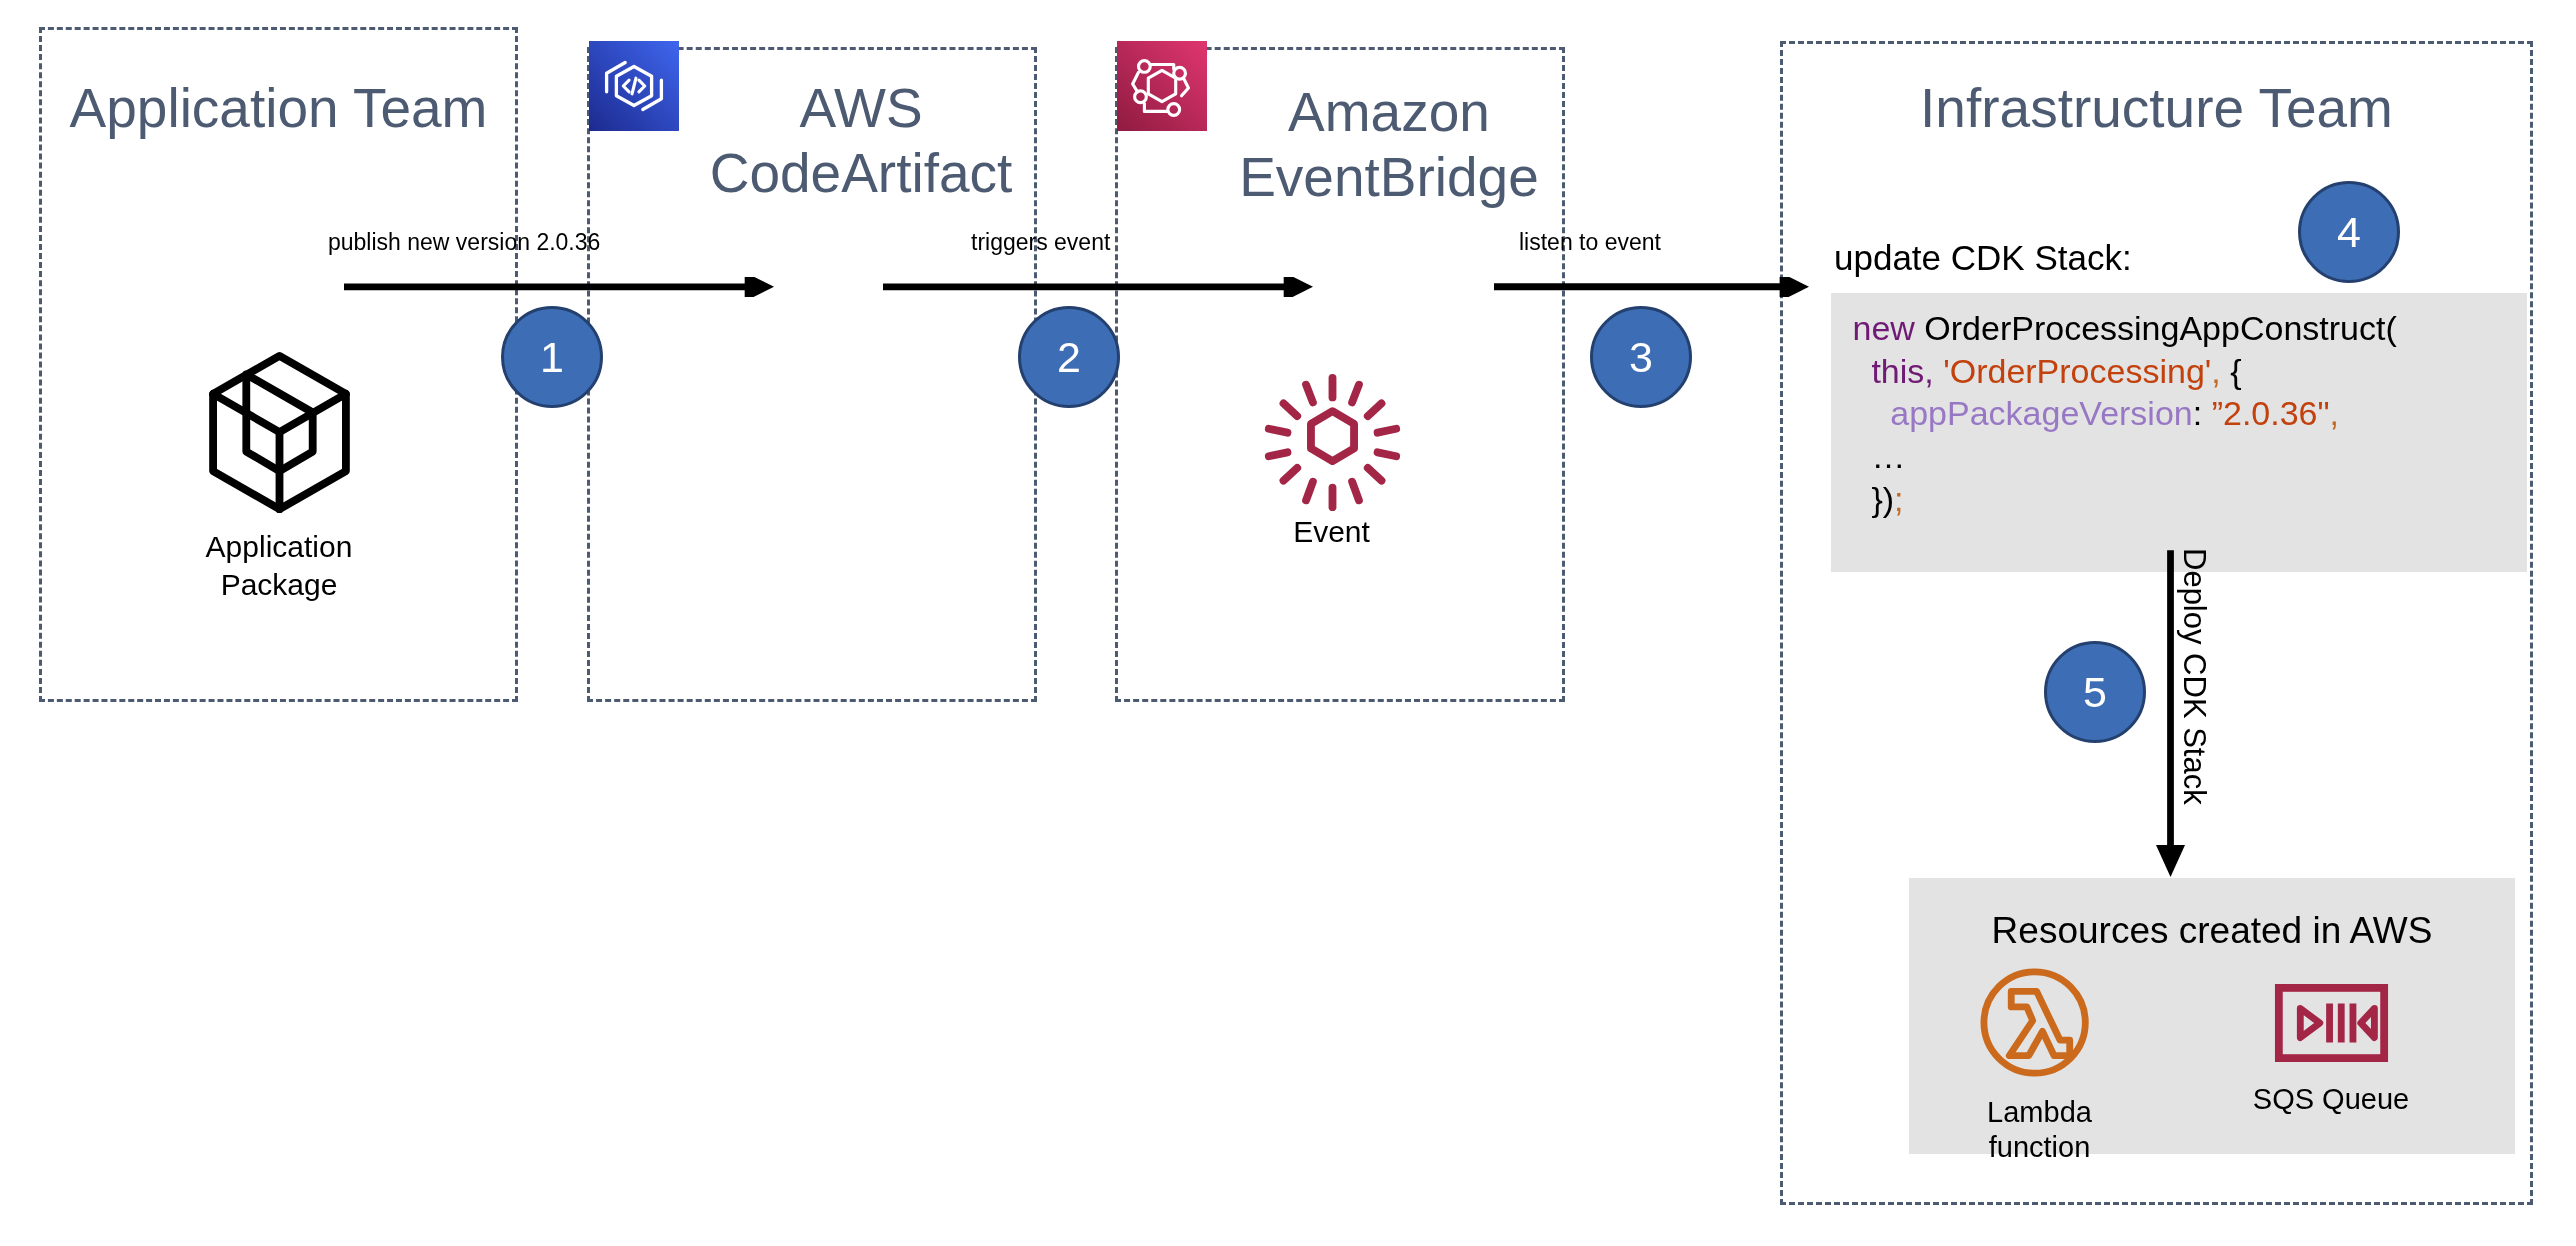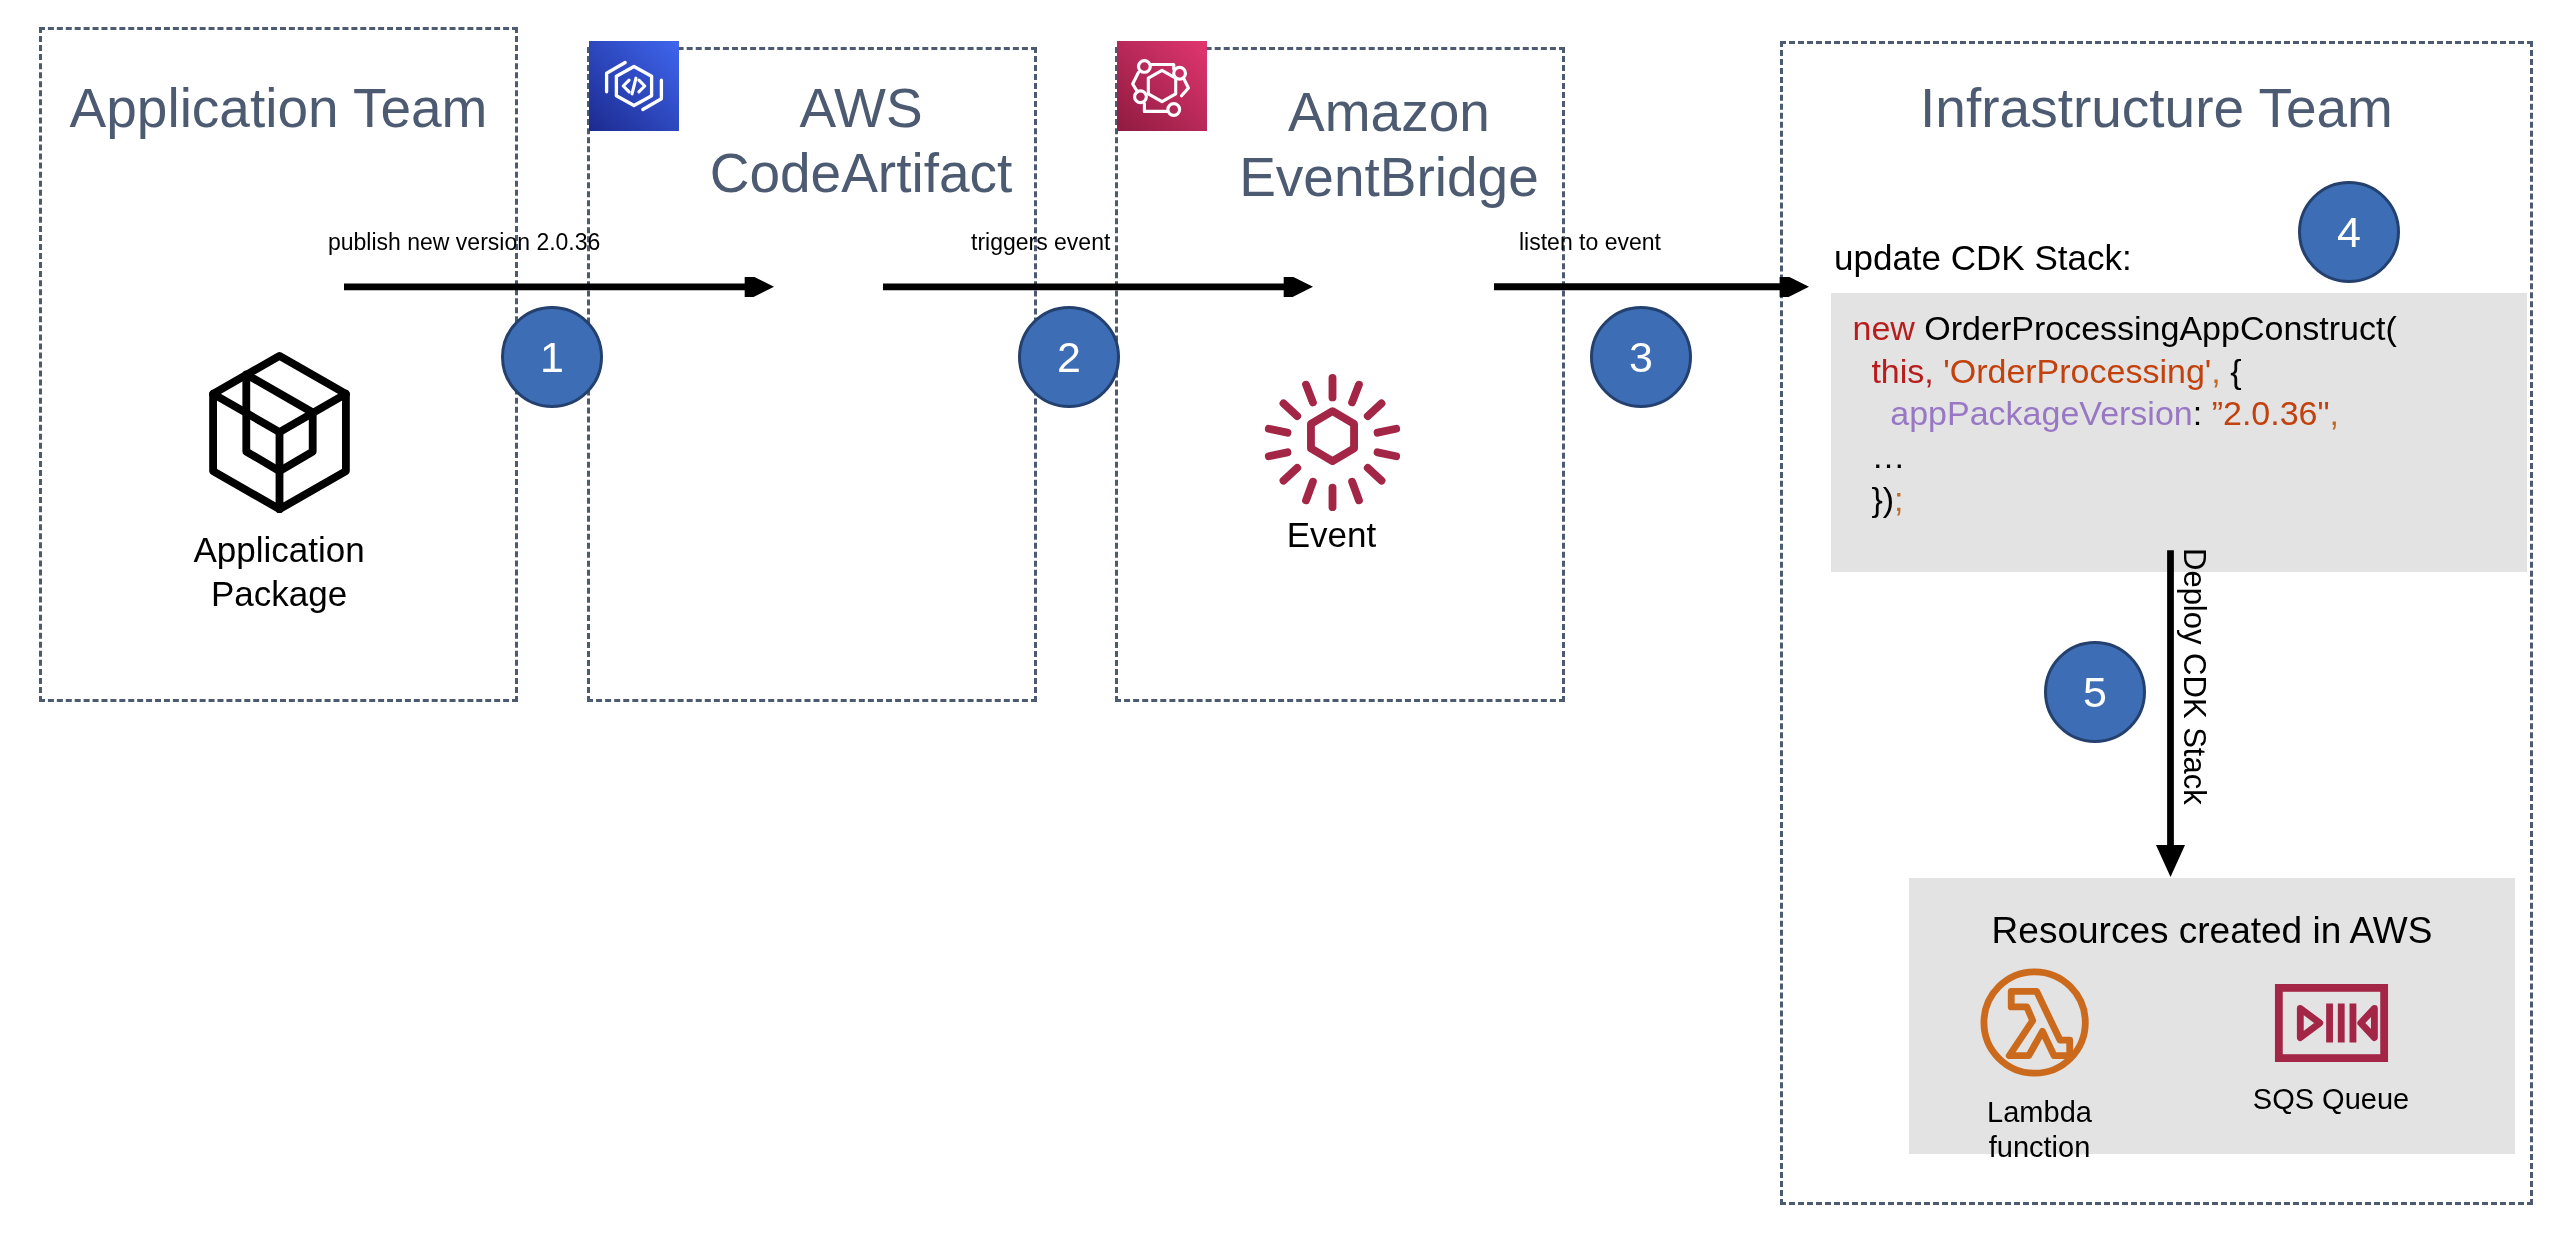--- a/index.html
+++ b/index.html
@@ -53,21 +53,21 @@
     font-size: 43px;
     display: flex; align-items: center; justify-content: center;
     font-family: "Liberation Sans", sans-serif;
   }
 
   
   .node-label {
     position: absolute;
     text-align: center;
     color: #000000;
-    font-size: 35px;
+    font-size: 30px;
     line-height: 1.25;
     white-space: pre-line;
     font-family: "Liberation Sans", sans-serif;
   }
 
   
   .code-heading {
     position: absolute;
     color: #000000;
     font-size: 35px;
@@ -78,21 +78,21 @@
     position: absolute;
     background: #e3e3e3;
     box-sizing: border-box;
     padding: 13.7px 0 9.8px 21.5px;
     font-family: "Liberation Sans", sans-serif;
     font-size: 34px;
     line-height: 1.26;
     color: #000000;
   }
   .code-line { white-space: pre; }
-  .tok-kw  { color: #b91c1c; }
+  .tok-kw  { color: #701a75; }
   .tok-str { color: #c2410c; }
   .tok-prop{ color: #9878c4; }
   .tok-pun { color: #c06a26; }
   .tok-txt { color: #000000; }
 
   
   .res-panel {
     position: absolute;
     background: #e3e3e3;
     box-sizing: border-box;

